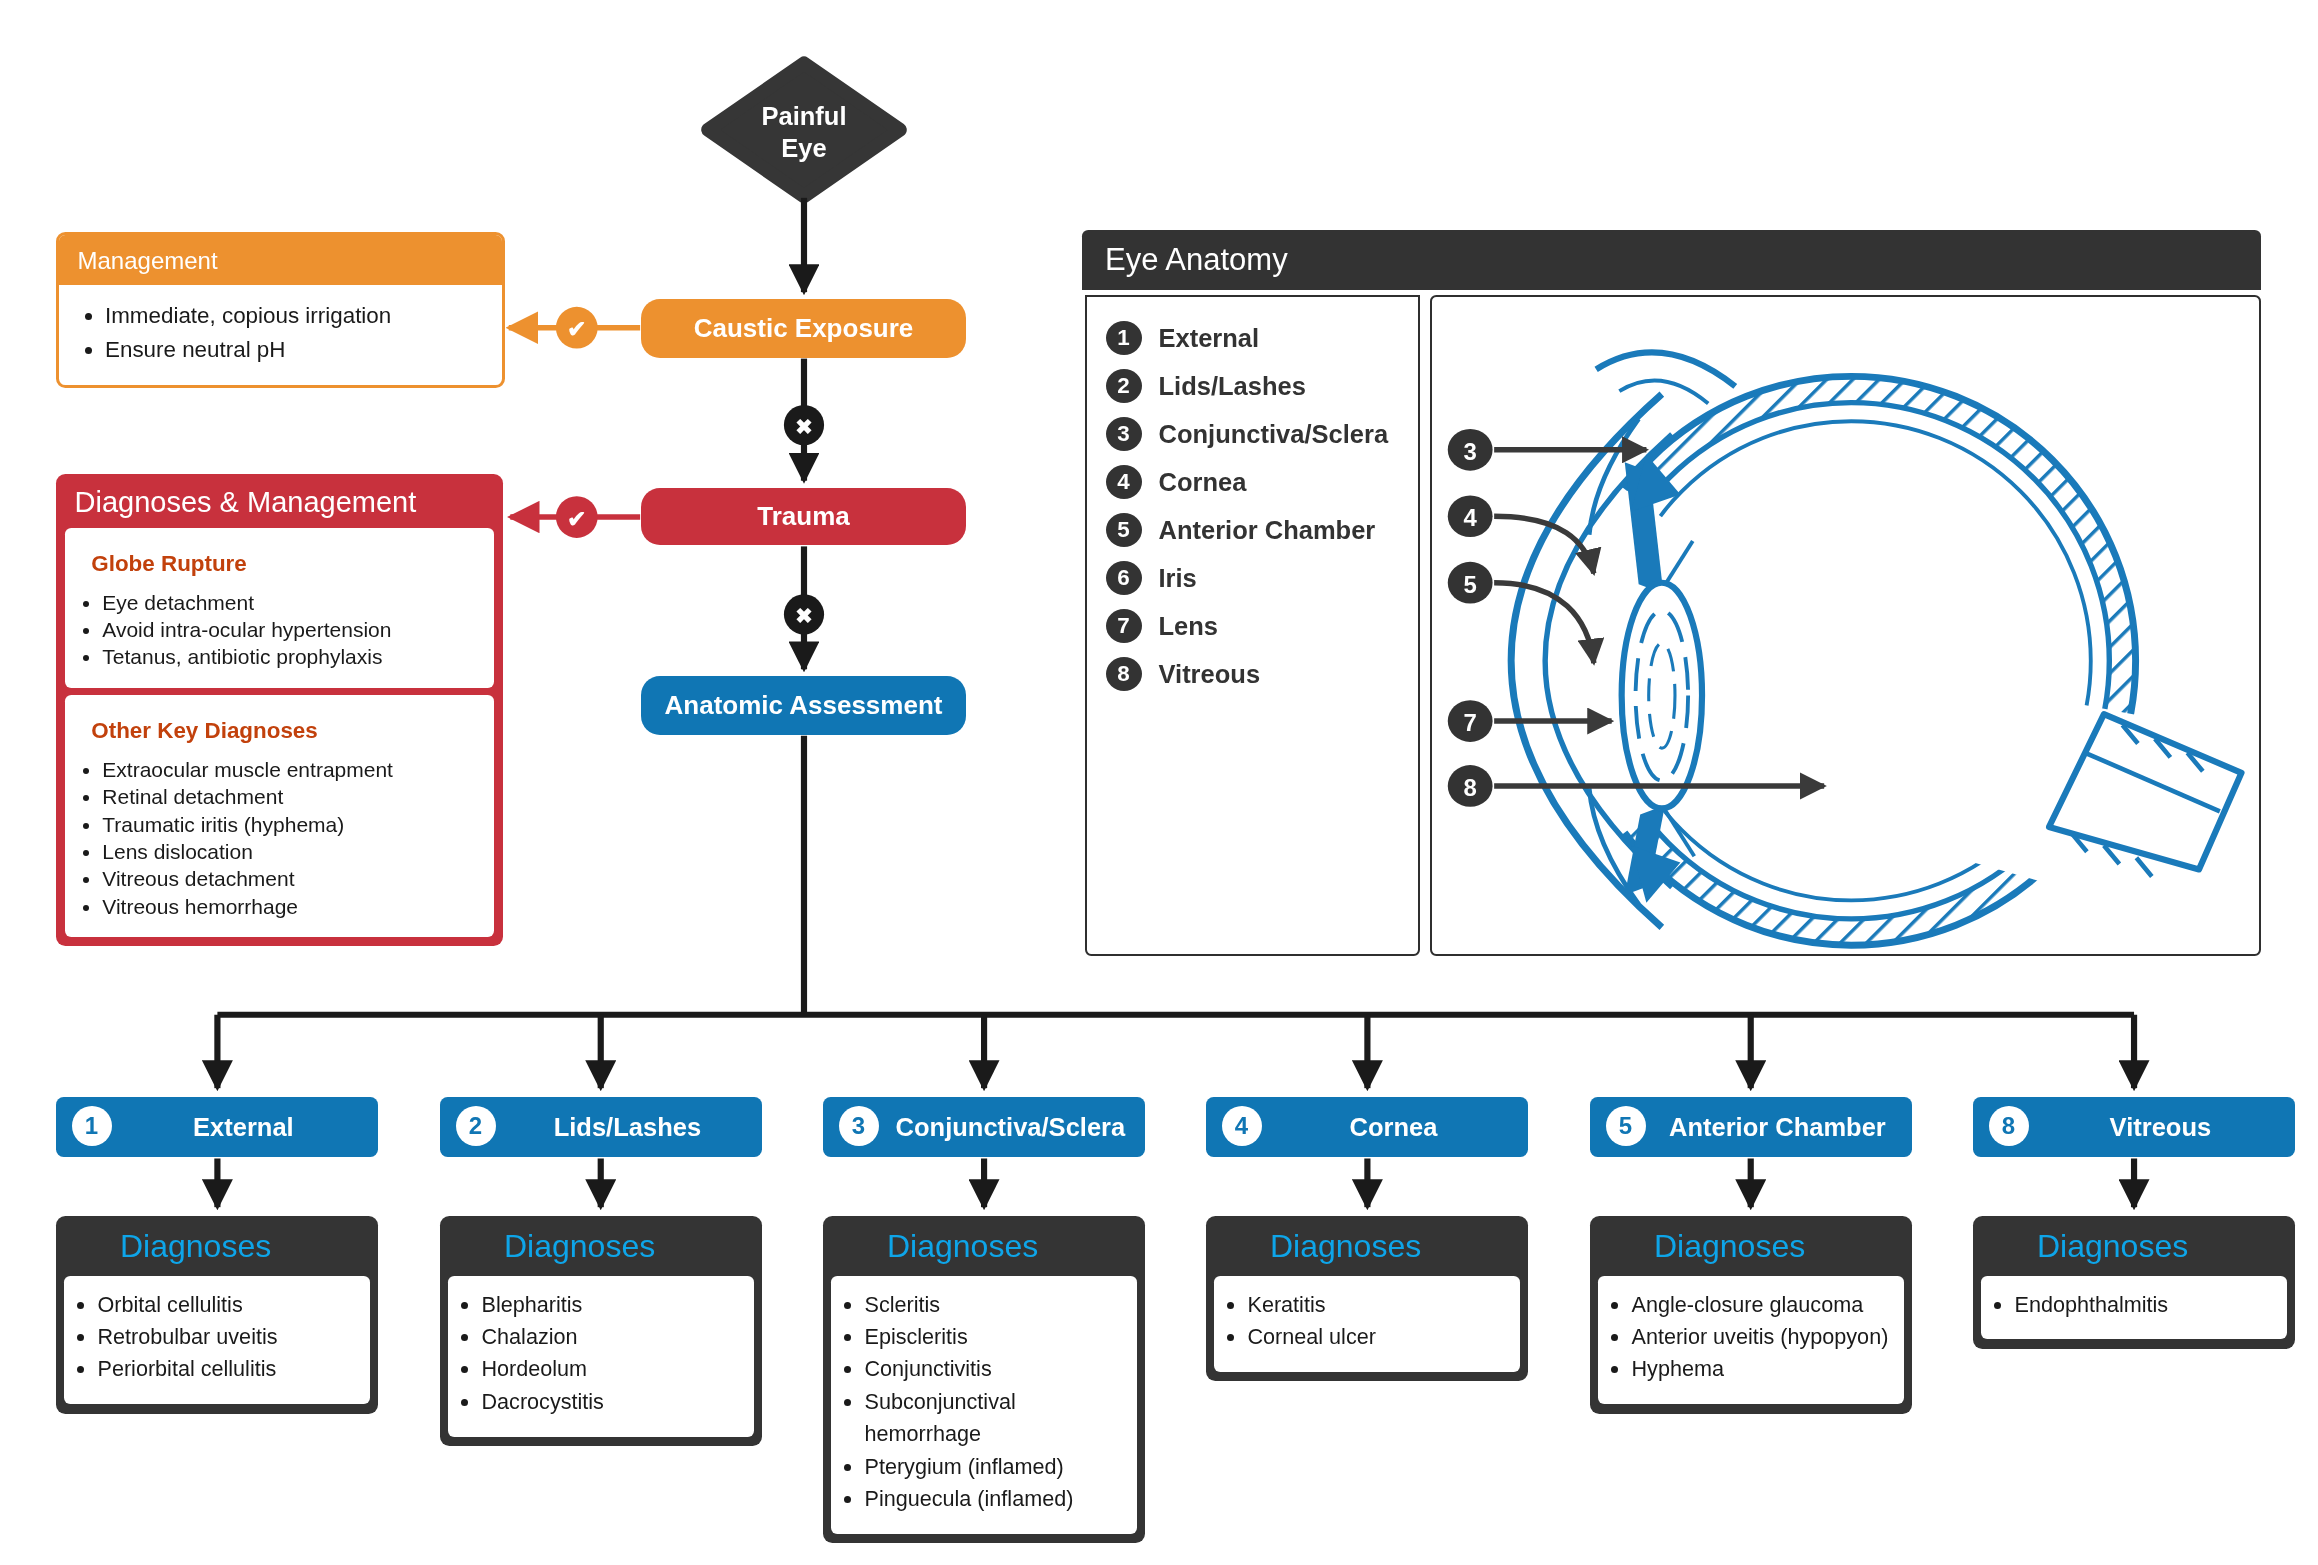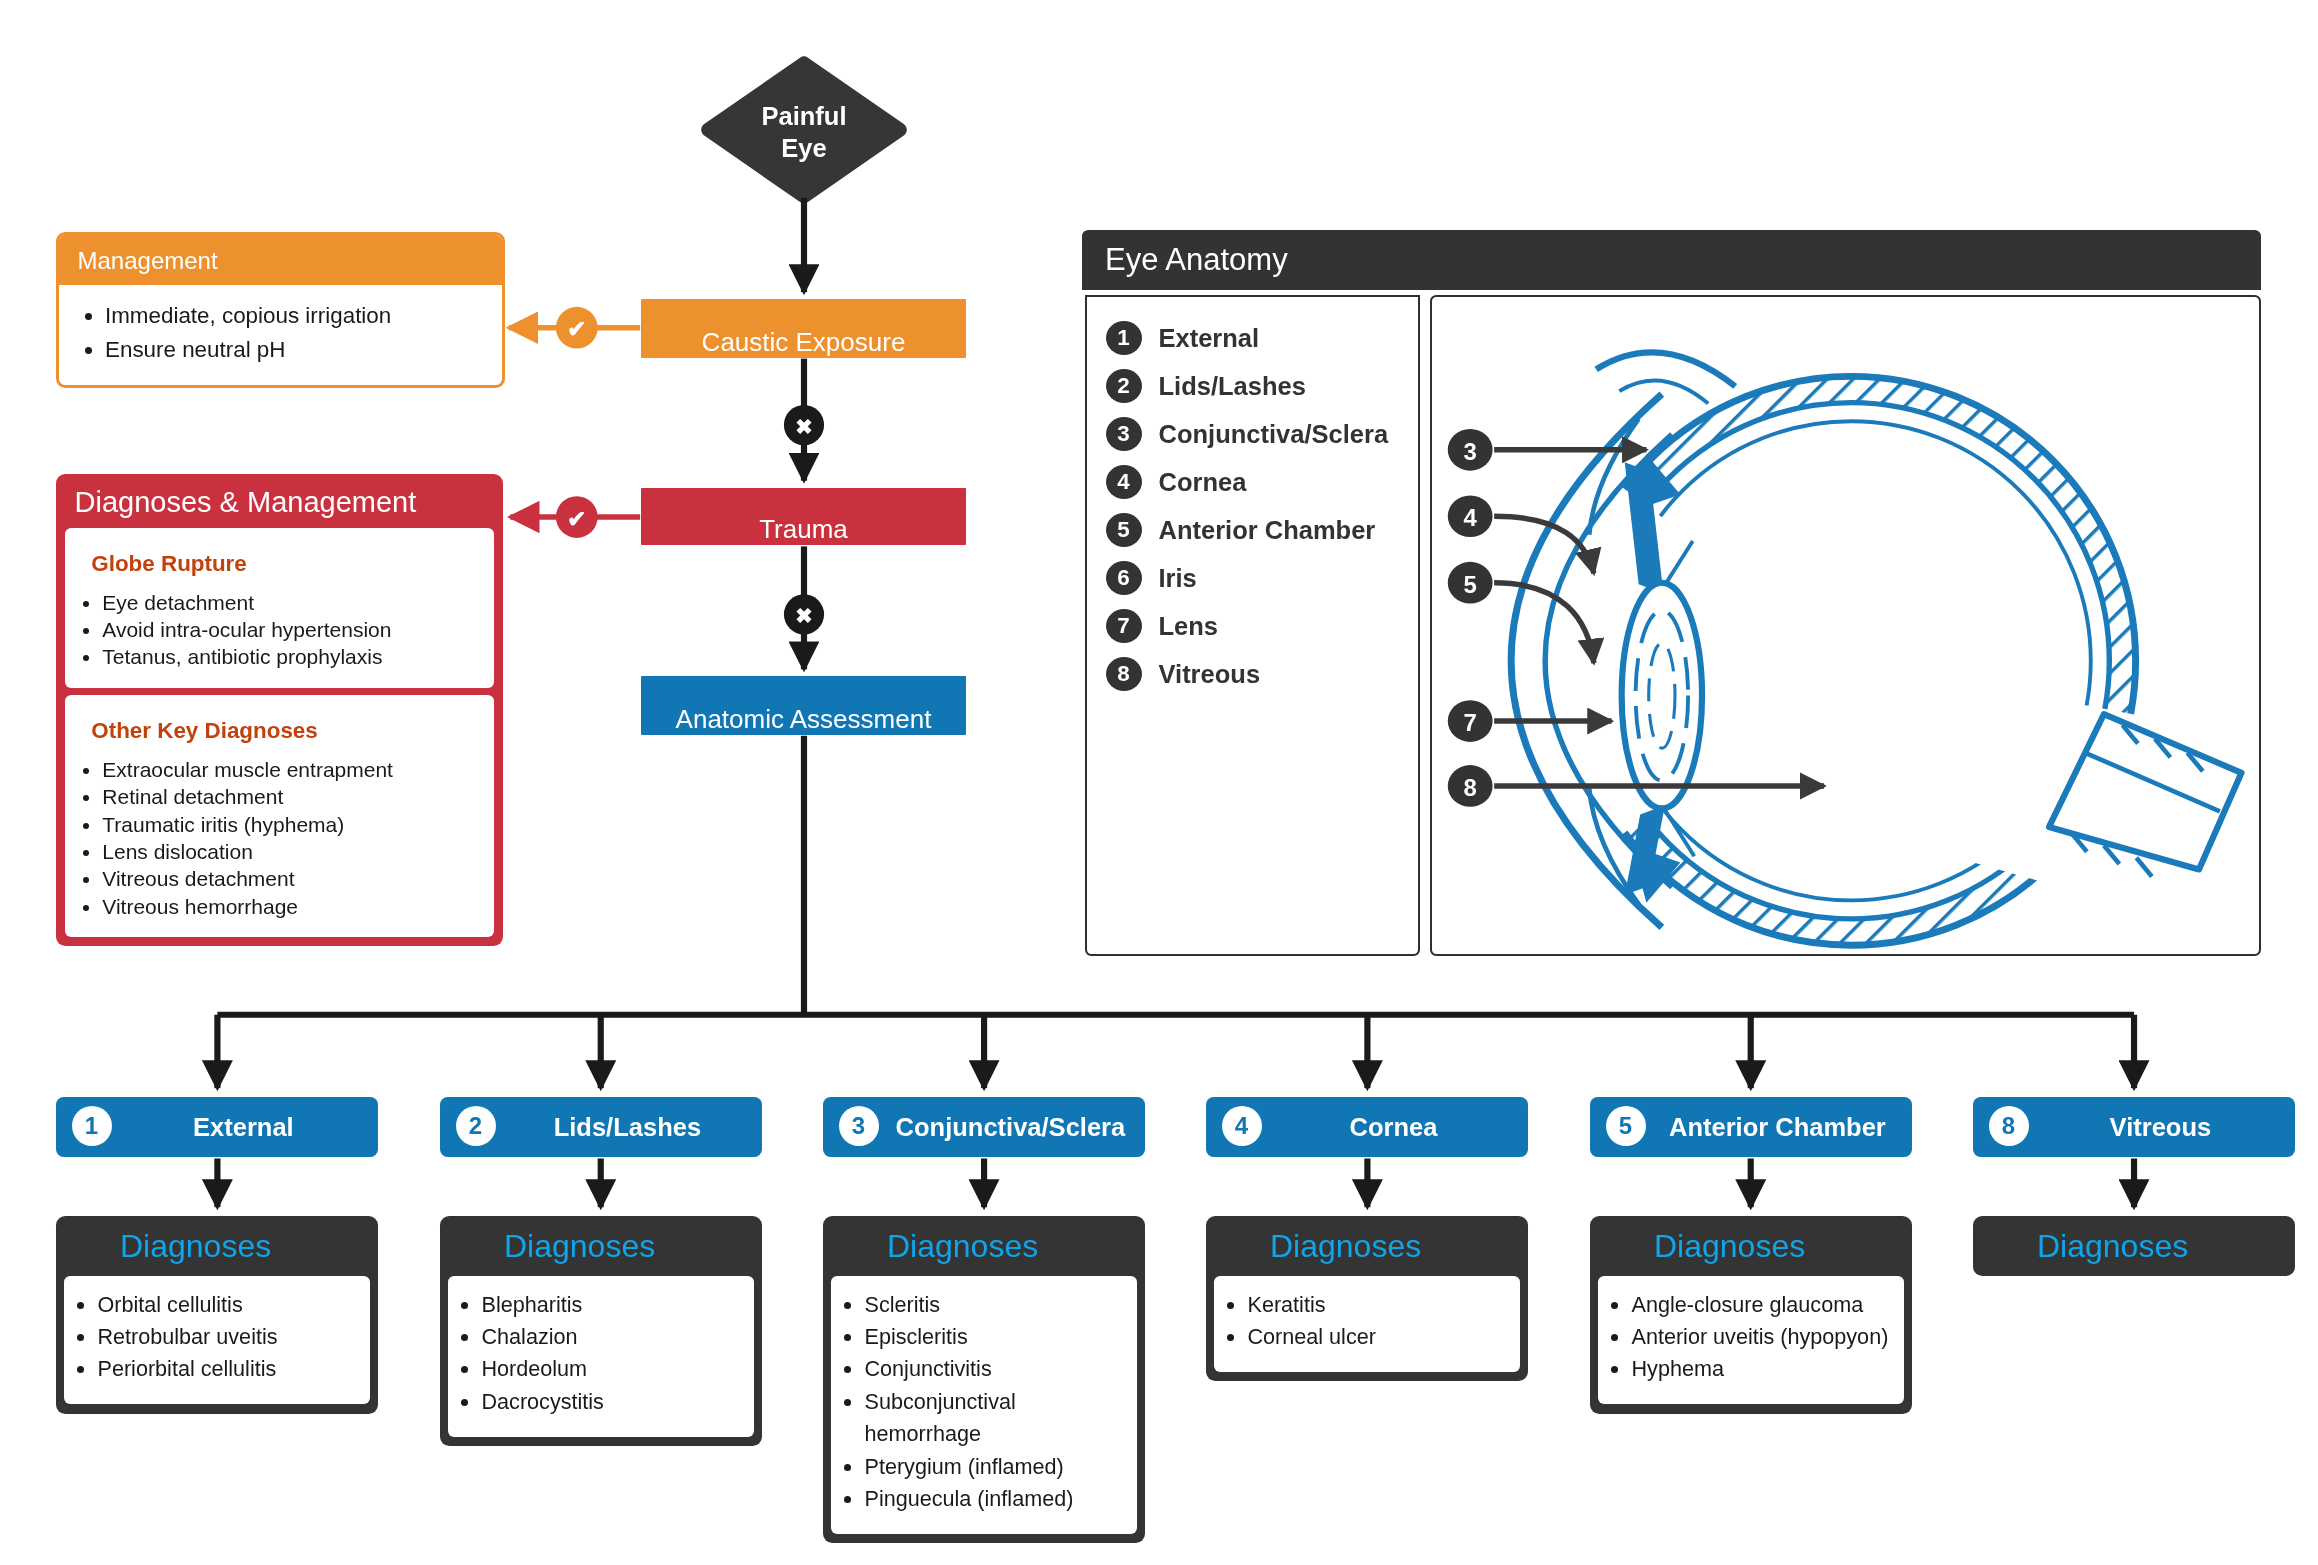--- a/index.html
+++ b/index.html
@@ -1,21 +1,21 @@
 <!DOCTYPE html>
 <html style="font-size:12.4px"><head>
 <meta charset="utf-8">
 <style>
   html,body{margin:0;padding:0;background:#fff;}
   #canvas{position:relative;width:2319px;height:1565px;background:#ffffff;
           font-family:"Liberation Sans",sans-serif;overflow:hidden;}
   
-  .flow-box{position:absolute;left:641px;width:325px;border-radius:1px;
-            display:flex;align-items:flex-end;justify-content:center;
-            color:#fff;font-weight:normal;font-size:26px;}
+  .flow-box{position:absolute;left:641px;width:325px;border-radius:19px;
+            display:flex;align-items:center;justify-content:center;
+            color:#fff;font-weight:bold;font-size:26px;}
   #caustic{top:299px;height:59px;background:#ED912F;}
   #trauma{top:488px;height:57px;background:#C8313D;}
   #anatomic{top:676px;height:59px;background:#1076B4;}
   
   .o-panel{position:absolute;left:56px;top:232px;width:443px;border:3.1px solid #ED912F;
            border-radius:9.3px;background:#fff;overflow:hidden;}
   .o-panel .hd{background:#ED912F;color:#fff;font-size:24px;padding:11.6px 18.5px 10.8px;}
   .o-panel .bd{padding:14px 20px 18.5px;}
   .o-panel ul{margin:0;padding-left:26px;font-size:22.4px;line-height:1.5;color:#1a1a1a;}
   
@@ -223,20 +223,25 @@
     <div class="bd">
         <ul>
           <li>Angle-closure glaucoma</li>
           <li>Anterior uveitis (hypopyon)</li>
           <li>Hyphema</li>
         </ul>
       </div>
   </div>
   <div class="diag-box" style="left:1973px">
     <div class="hd">Diagnoses</div>
+    <div class="bd">
+        <ul>
+          <li>Endophthalmitis</li>
+        </ul>
+      </div>
   </div>
 
   <svg id="overlay" width="2319" height="1565" viewBox="0 0 3000 2025">
     <defs>
       <marker id="mBlack" viewBox="0 0 10 10" refX="9" refY="5" markerWidth="5" markerHeight="5" orient="auto" markerUnits="strokeWidth">
           <path d="M0,0 L10,5 L0,10 z" fill="#1a1a1a"></path>
         </marker>
       <marker id="mOrange" viewBox="0 0 10 10" refX="9" refY="5" markerWidth="6" markerHeight="6" orient="auto" markerUnits="strokeWidth">
           <path d="M0,0 L10,5 L0,10 z" fill="#ED912F"></path>
         </marker>

